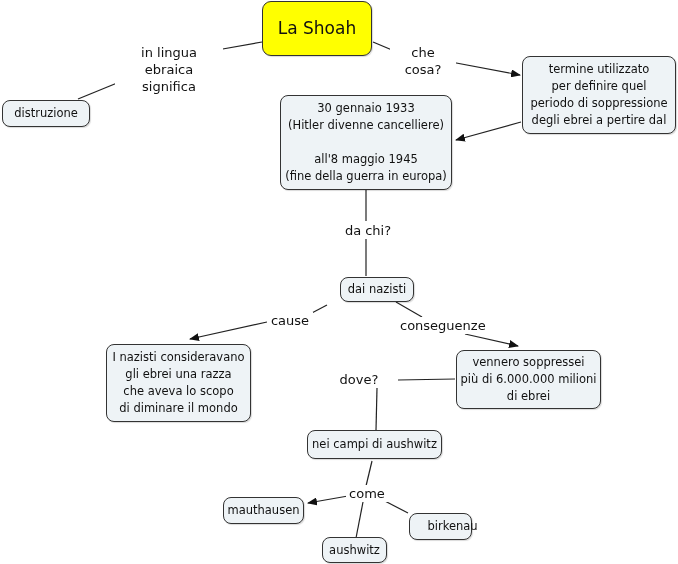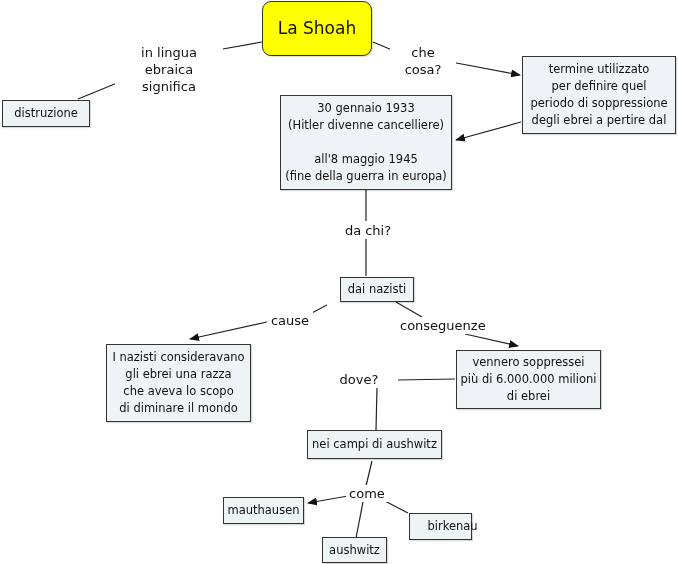--- a/index.html
+++ b/index.html
@@ -1,20 +1,20 @@
 <!DOCTYPE html>
 <html><head>
 <meta charset="utf-8">
 <style>
   html, body { margin:0; padding:0; background:#ffffff; }
   body { width:678px; height:564px; position:relative; overflow:hidden;
          font-family:"DejaVu Sans", sans-serif; color:#111; }
   svg.links { position:absolute; left:0; top:0; width:678px; height:564px; }
   .node { position:absolute; box-sizing:border-box; border:1.2px solid #333;
-          border-radius:0; background:#eef3f6; text-align:center;
+          border-radius:8px; background:#eef3f6; text-align:center;
           font-size:11.5px; line-height:17px; display:flex; align-items:center;
           justify-content:center; white-space:pre-line; box-shadow:1px 1px 1px rgba(0,0,0,0.15); }
   .node.root { background:#ffff00; border:1.5px solid #333; font-size:17px; border-radius:9px; }
   .lbl { position:absolute; font-size:13px; line-height:17px; text-align:center;
          background:#fff; white-space:pre-line; padding:0 2px; }
 </style>
 </head>
 <body>
 
 <svg class="links" viewBox="0 0 678 564">

